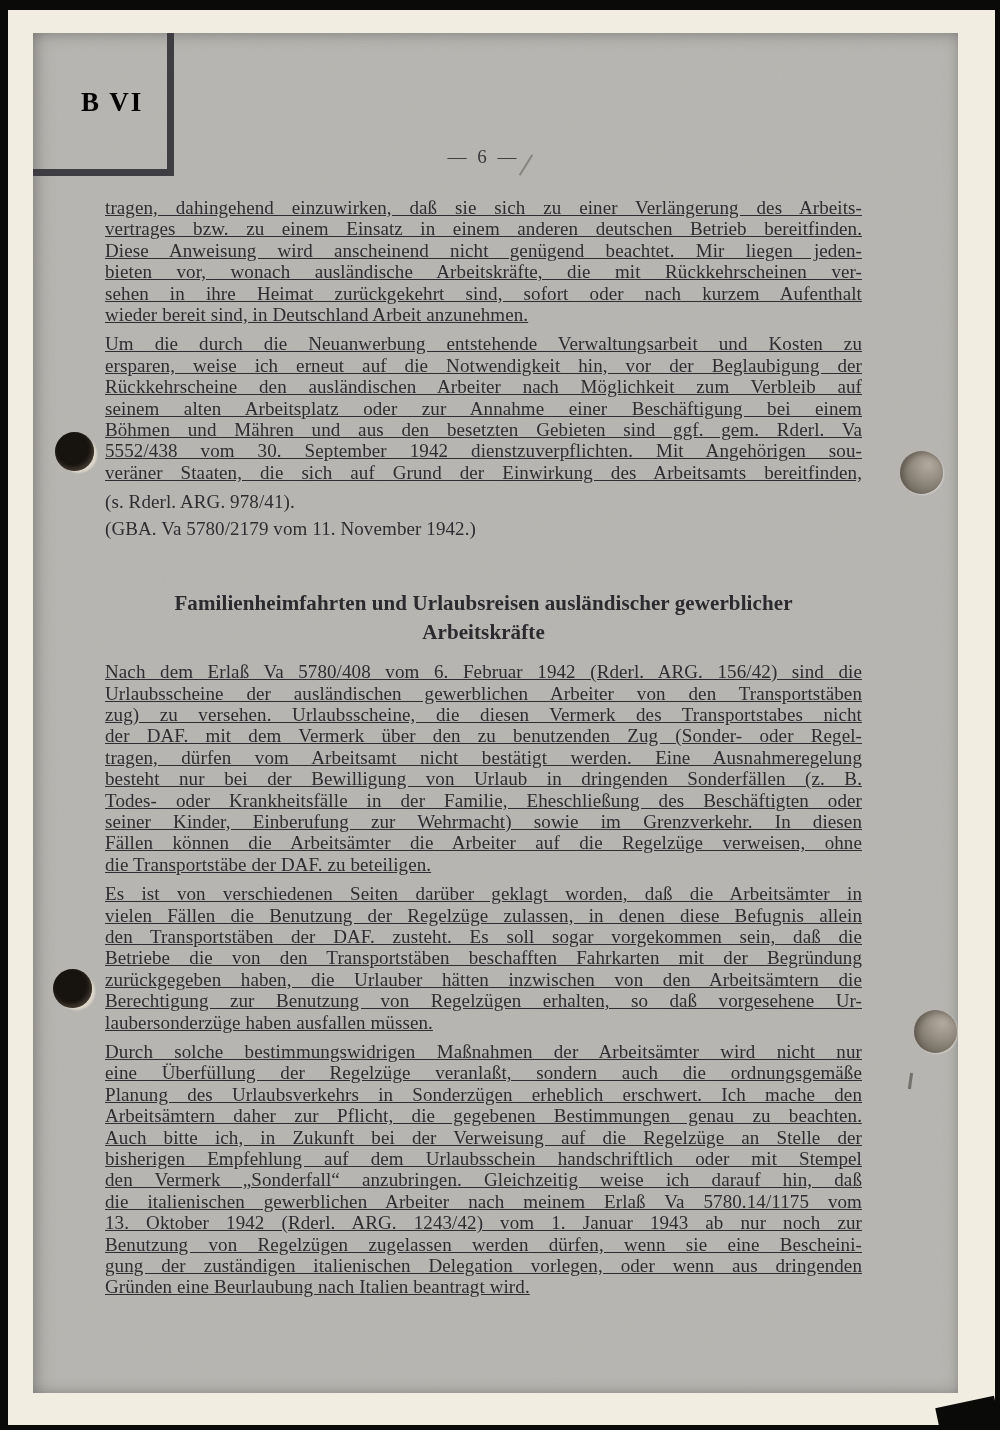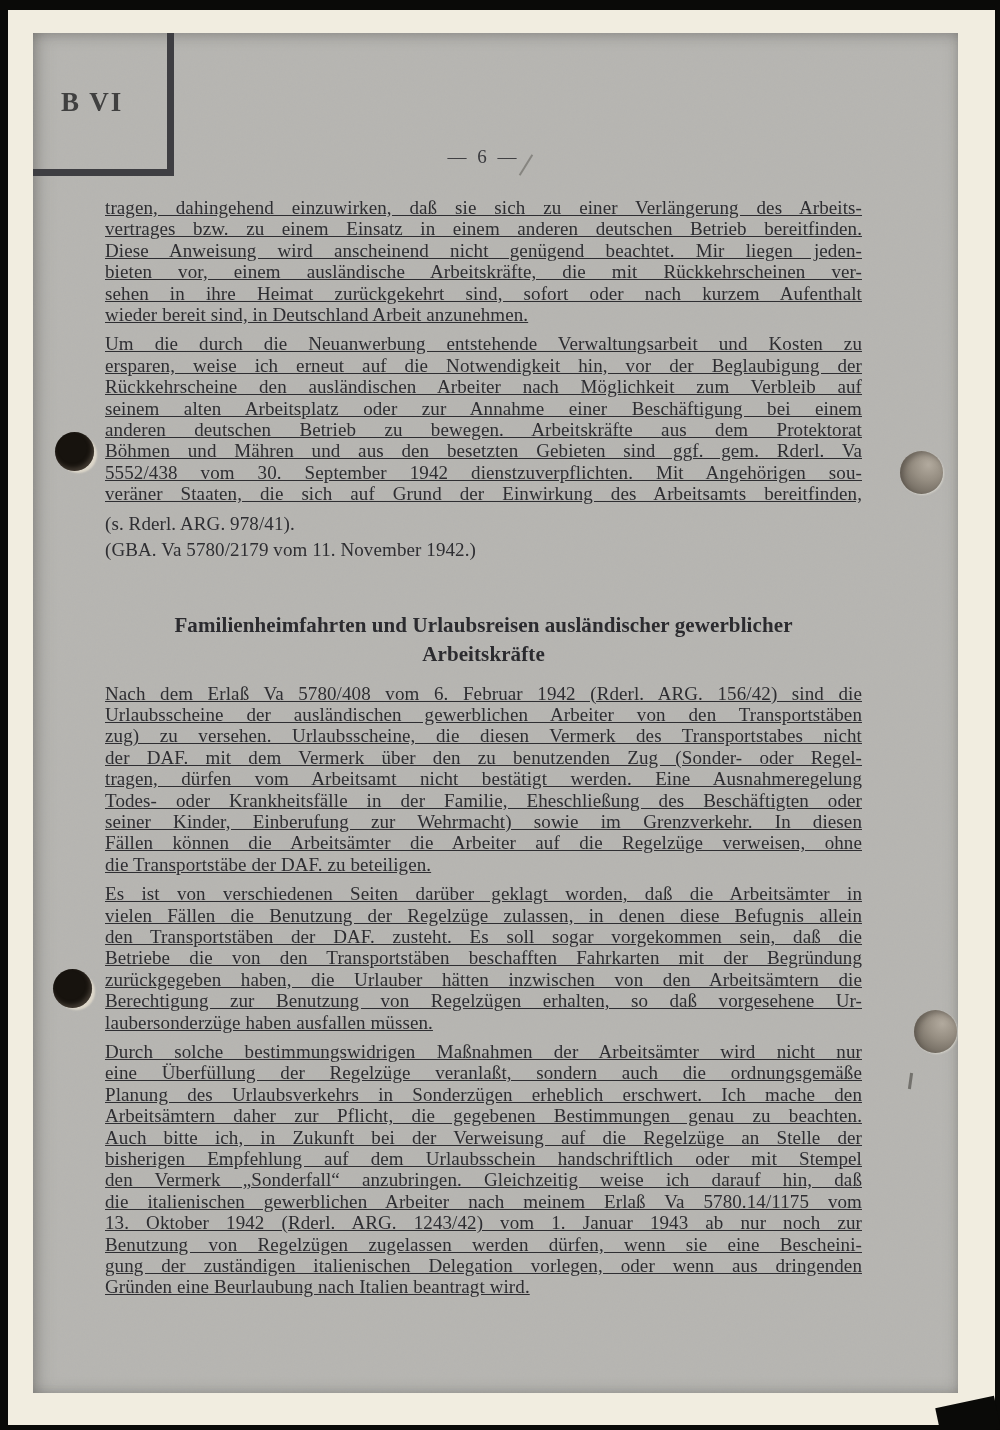--- a/index.html
+++ b/index.html
@@ -26,22 +26,22 @@
       inset 0 -8px 16px -10px rgba(90,88,84,.35);
   }
   .grain{position:absolute;left:0;top:0;pointer-events:none;opacity:.85;}
   
   .section-box{
     position:absolute;left:0;top:0;width:134px;height:136px;
     border-right:7px solid #3e3e42;
     border-bottom:7px solid #3e3e42;
   }
   .section-label{
-    position:absolute;left:28px;top:54px;
-    font-weight:bold;font-size:27px;letter-spacing:2px;color:#404040;
+    position:absolute;left:48px;top:54px;
+    font-weight:bold;font-size:27px;letter-spacing:2px;color:#000000;
   }
   .page-number{
     position:absolute;left:72px;top:113px;width:757px;
     text-align:center;font-size:19px;color:#3a3a3e;letter-spacing:3px;
   }
   .scratch{
     position:absolute;background:rgba(95,92,88,.55);pointer-events:none;
   }
   .scratch-1{left:492px;top:120px;width:2px;height:24px;transform:rotate(32deg);}
   .scratch-2{left:876px;top:1040px;width:3px;height:16px;transform:rotate(8deg);background:rgba(70,68,64,.6);}
@@ -103,46 +103,46 @@
   <div class="hole hole-1"></div>
   <div class="hole hole-2"></div>
   <div class="emboss emboss-1"></div>
   <div class="emboss emboss-2"></div>
 
   <div class="text-block">
     <div class="para">
         <div class="line">tragen, dahingehend einzuwirken, daß sie sich zu einer Verlängerung des Arbeits-</div>
         <div class="line">vertrages bzw. zu einem Einsatz in einem anderen deutschen Betrieb bereitfinden.</div>
         <div class="line">Diese Anweisung wird anscheinend nicht genügend beachtet. Mir liegen jeden-</div>
-        <div class="line">bieten vor, einem ausländische Arbeitskräfte, die mit Rückkehrscheinen ver-</div>
+        <div class="line">bieten vor, wonach ausländische Arbeitskräfte, die mit Rückkehrscheinen ver-</div>
         <div class="line">sehen in ihre Heimat zurückgekehrt sind, sofort oder nach kurzem Aufenthalt</div>
         <div class="line last">wieder bereit sind, in Deutschland Arbeit anzunehmen.</div>
       </div>
     <div class="para">
         <div class="line">Um die durch die Neuanwerbung entstehende Verwaltungsarbeit und Kosten zu</div>
         <div class="line">ersparen, weise ich erneut auf die Notwendigkeit hin, vor der Beglaubigung der</div>
         <div class="line">Rückkehrscheine den ausländischen Arbeiter nach Möglichkeit zum Verbleib auf</div>
         <div class="line">seinem alten Arbeitsplatz oder zur Annahme einer Beschäftigung bei einem</div>
-        <div class="line">anderen deutschen Betrieb zu bewegen. Arbeitskräfte aus dem Protektorat</div>
         <div class="line">Böhmen und Mähren und aus den besetzten Gebieten sind ggf. gem. Rderl. Va</div>
         <div class="line">5552/438 vom 30. September 1942 dienstzuverpflichten. Mit Angehörigen sou-</div>
         <div class="line">veräner Staaten, die sich auf Grund der Einwirkung des Arbeitsamts bereitfinden,</div>
       </div>
     <div class="citation">(s. Rderl. ARG. 978/41).</div>
     <div class="citation">(GBA. Va 5780/2179 vom 11. November 1942.)</div>
     <div class="heading">
         <div class="line">Familienheimfahrten und Urlaubsreisen ausländischer gewerblicher</div>
         <div class="line last">Arbeitskräfte</div>
       </div>
     <div class="para">
         <div class="line">Nach dem Erlaß Va 5780/408 vom 6. Februar 1942 (Rderl. ARG. 156/42) sind die</div>
         <div class="line">Urlaubsscheine der ausländischen gewerblichen Arbeiter von den Transportstäben</div>
         <div class="line">zug) zu versehen. Urlaubsscheine, die diesen Vermerk des Transportstabes nicht</div>
         <div class="line">der DAF. mit dem Vermerk über den zu benutzenden Zug (Sonder- oder Regel-</div>
         <div class="line">tragen, dürfen vom Arbeitsamt nicht bestätigt werden. Eine Ausnahmeregelung</div>
+        <div class="line">besteht nur bei der Bewilligung von Urlaub in dringenden Sonderfällen (z. B.</div>
         <div class="line">Todes- oder Krankheitsfälle in der Familie, Eheschließung des Beschäftigten oder</div>
         <div class="line">seiner Kinder, Einberufung zur Wehrmacht) sowie im Grenzverkehr. In diesen</div>
         <div class="line">Fällen können die Arbeitsämter die Arbeiter auf die Regelzüge verweisen, ohne</div>
         <div class="line last">die Transportstäbe der DAF. zu beteiligen.</div>
       </div>
     <div class="para">
         <div class="line">Es ist von verschiedenen Seiten darüber geklagt worden, daß die Arbeitsämter in</div>
         <div class="line">vielen Fällen die Benutzung der Regelzüge zulassen, in denen diese Befugnis allein</div>
         <div class="line">den Transportstäben der DAF. zusteht. Es soll sogar vorgekommen sein, daß die</div>
         <div class="line">Betriebe die von den Transportstäben beschafften Fahrkarten mit der Begründung</div>

